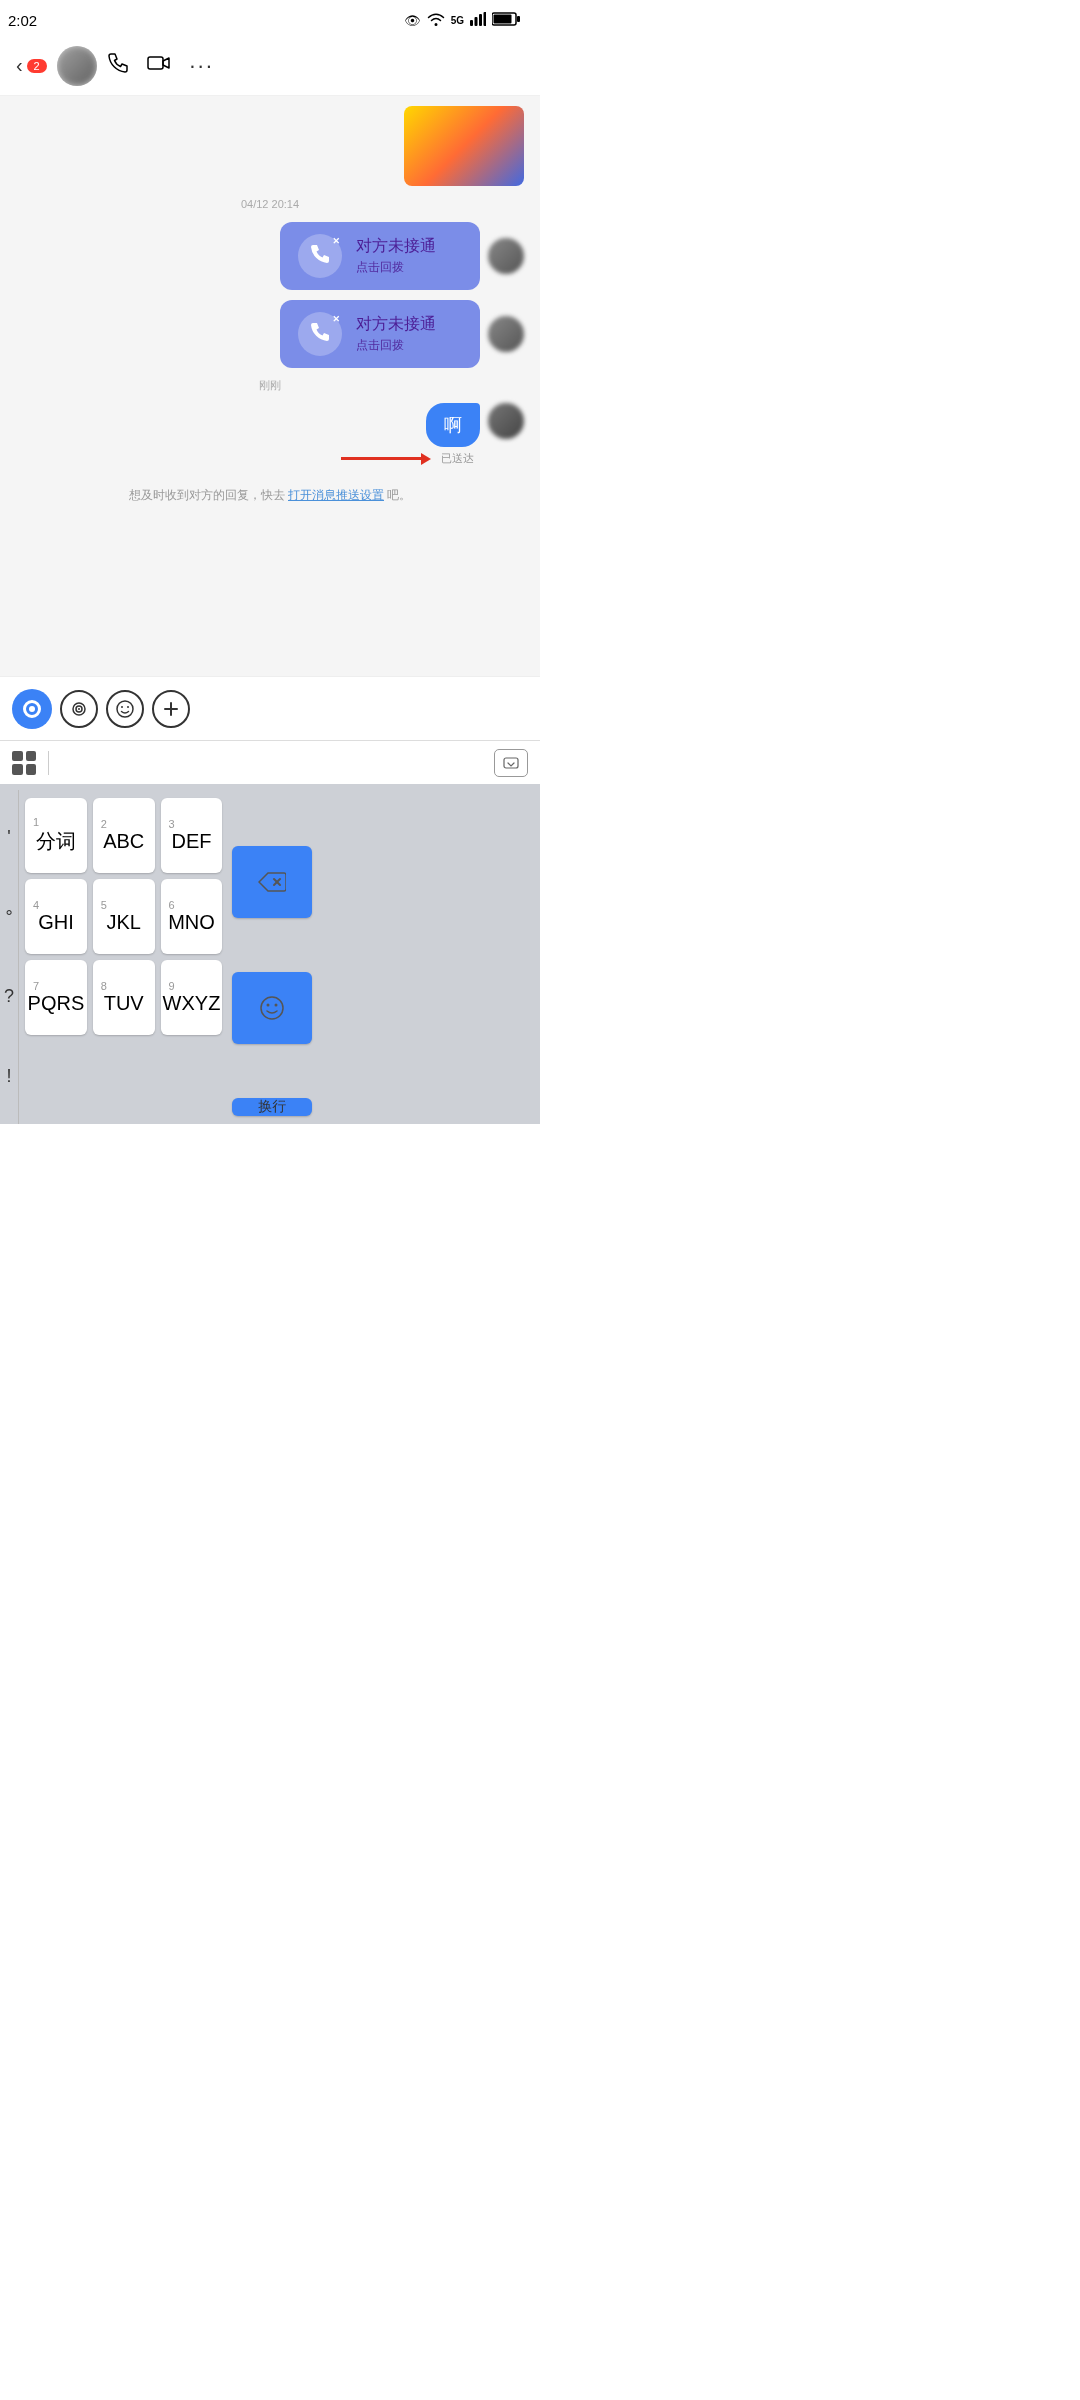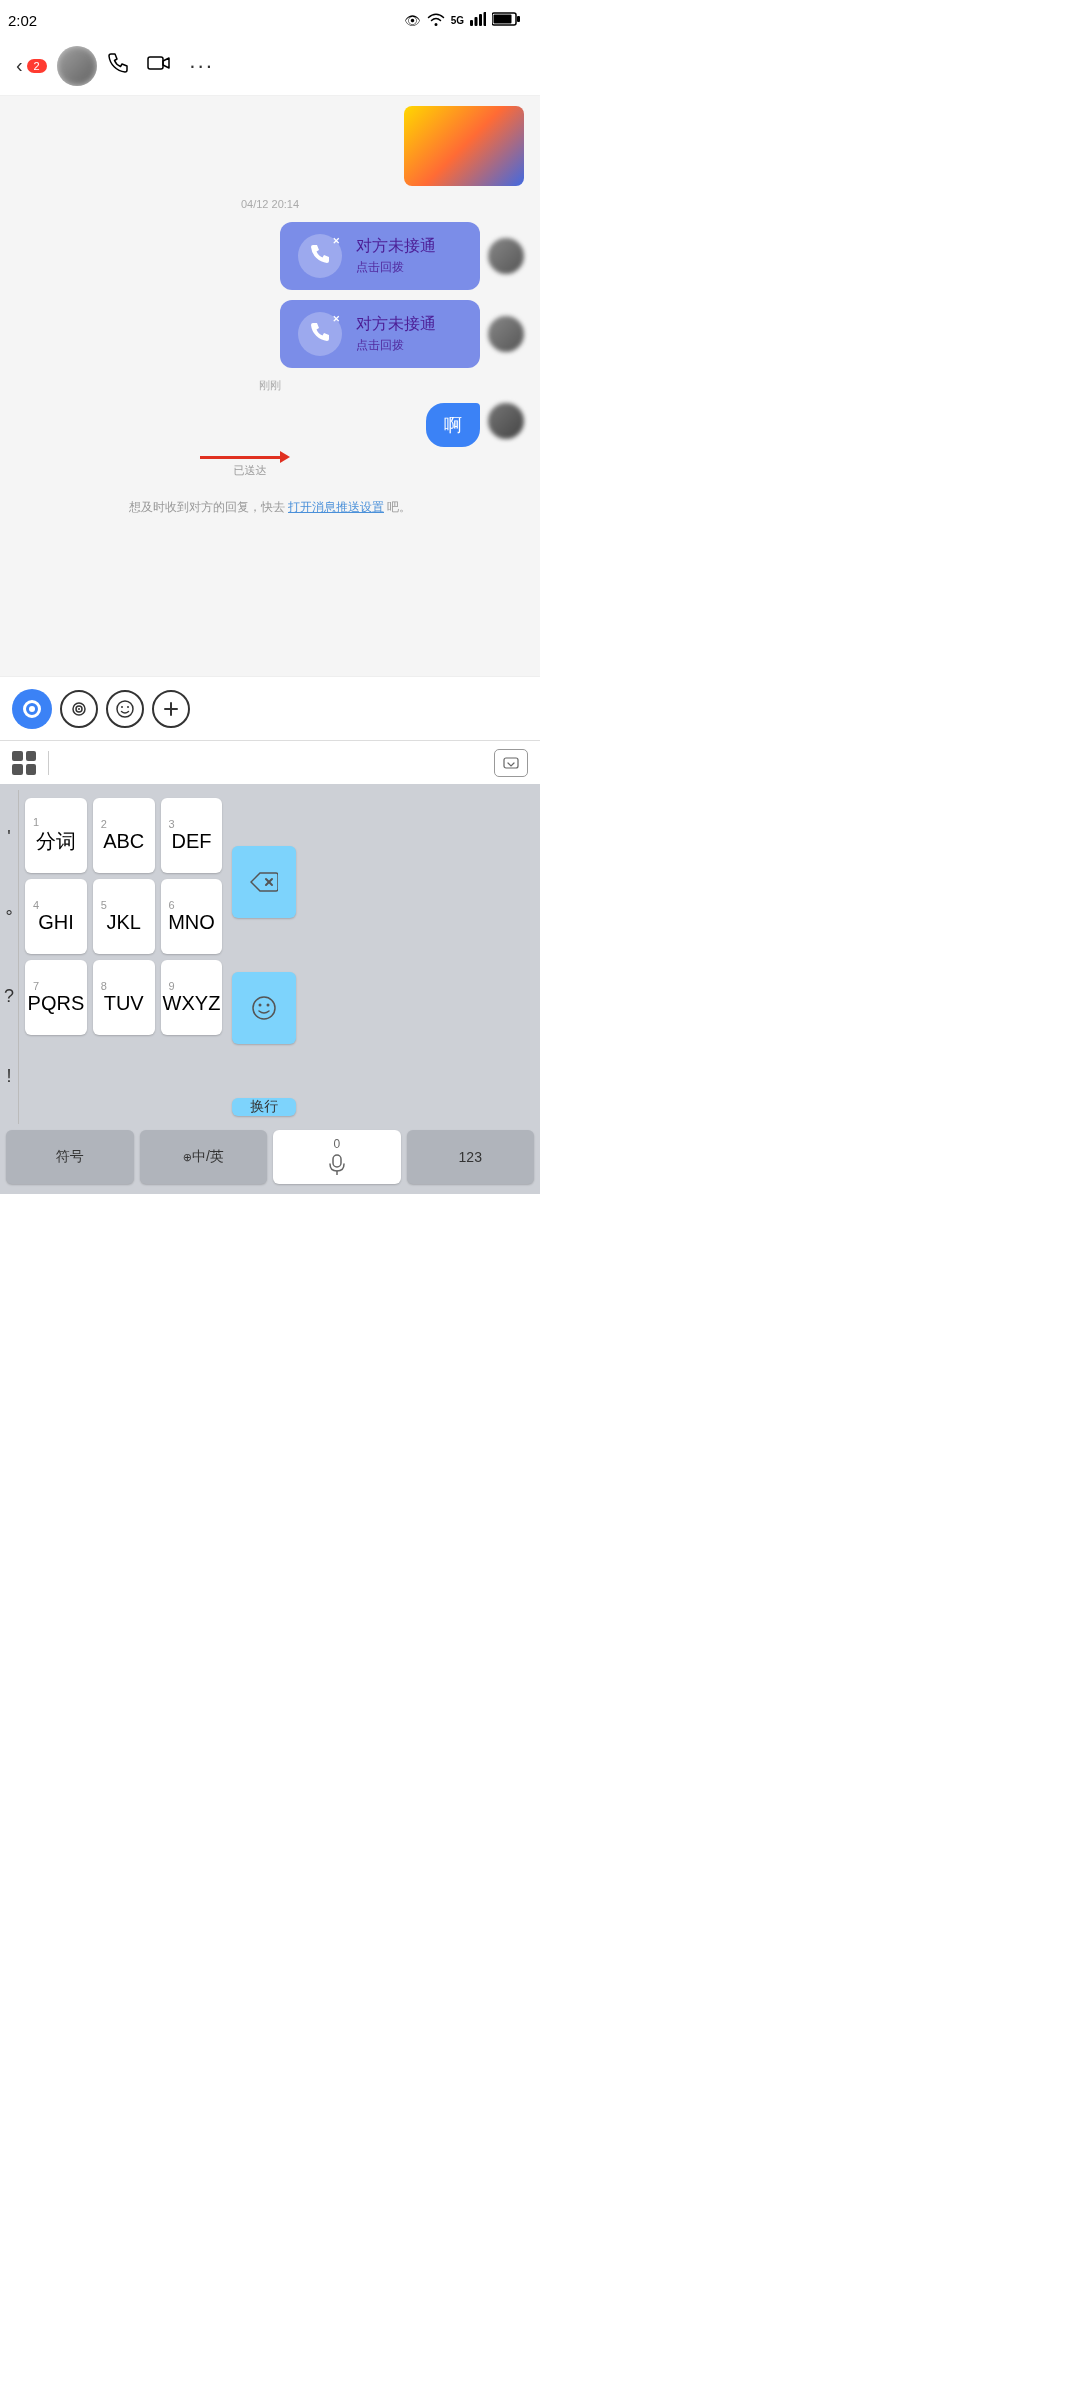--- a/index.html
+++ b/index.html
@@ -224,21 +224,20 @@
     }
 
     
     .delivered-row {
       display: flex;
       justify-content: flex-end;
       align-items: center;
       margin-bottom: 10px;
       padding-right: 50px;
       position: relative;
-      flex-direction: column;
     }
     .arrow-line {
       width: 80px;
       height: 3px;
       background: #e03020;
     }
     .arrow-head {
       width: 0;
       height: 0;
       border-top: 6px solid transparent;
@@ -404,26 +403,26 @@
     }
     .kb-right-col {
       background: #cdd0d6;
       display: flex;
       flex-direction: column;
       gap: 6px;
       padding: 8px 4px;
       align-items: center;
     }
     .kb-right-key {
-      background: #7dd3fc;
+      background: #3b82f6;
       border-radius: 6px;
       display: flex;
       align-items: center;
       justify-content: center;
-      width: 64px;
+      width: 80px;
       cursor: pointer;
       box-shadow: 0 1px 2px rgba(0,0,0,0.2);
       margin-top: 48px;
     }
     .kb-backspace {
       height: 72px;
       font-size: 20px;
       color: #333;
     }
     .kb-emoji {
@@ -696,35 +695,13 @@
           <circle cx="18" cy="11" r="1.5" fill="#555"></circle>
           <path d="M9 17 Q14 21 19 17" stroke="#555" stroke-width="1.5" fill="none" stroke-linecap="round"></path>
         </svg>
       </div>
       <div class="kb-right-key kb-enter">
         <span>换行</span>
       </div>
     </div>
   </div>
 
-  <div class="kb-bottom">
-    <div class="kb-bottom-key">
-      <span>符号</span>
-    </div>
-    <div class="kb-bottom-key">
-      <span style="font-size:11px;">⊕</span>
-      <span>中/英</span>
-    </div>
-    <div class="kb-bottom-key white" style="display:flex;flex-direction:column;align-items:center;justify-content:center;gap:2px;">
-      <span style="font-size:12px;color:#666;">0</span>
-      <span>
-        <svg width="18" height="22" viewBox="0 0 18 22">
-          <rect x="5" y="2" width="8" height="12" rx="4" stroke="#666" stroke-width="1.5" fill="none"></rect>
-          <path d="M2 11 Q2 18 9 18 Q16 18 16 11" stroke="#666" stroke-width="1.5" fill="none" stroke-linecap="round"></path>
-          <line x1="9" y1="18" x2="9" y2="22" stroke="#666" stroke-width="1.5" stroke-linecap="round"></line>
-        </svg>
-      </span>
-    </div>
-    <div class="kb-bottom-key">
-      <span>123</span>
-    </div>
-  </div>
 </div>
 
 </body></html>

